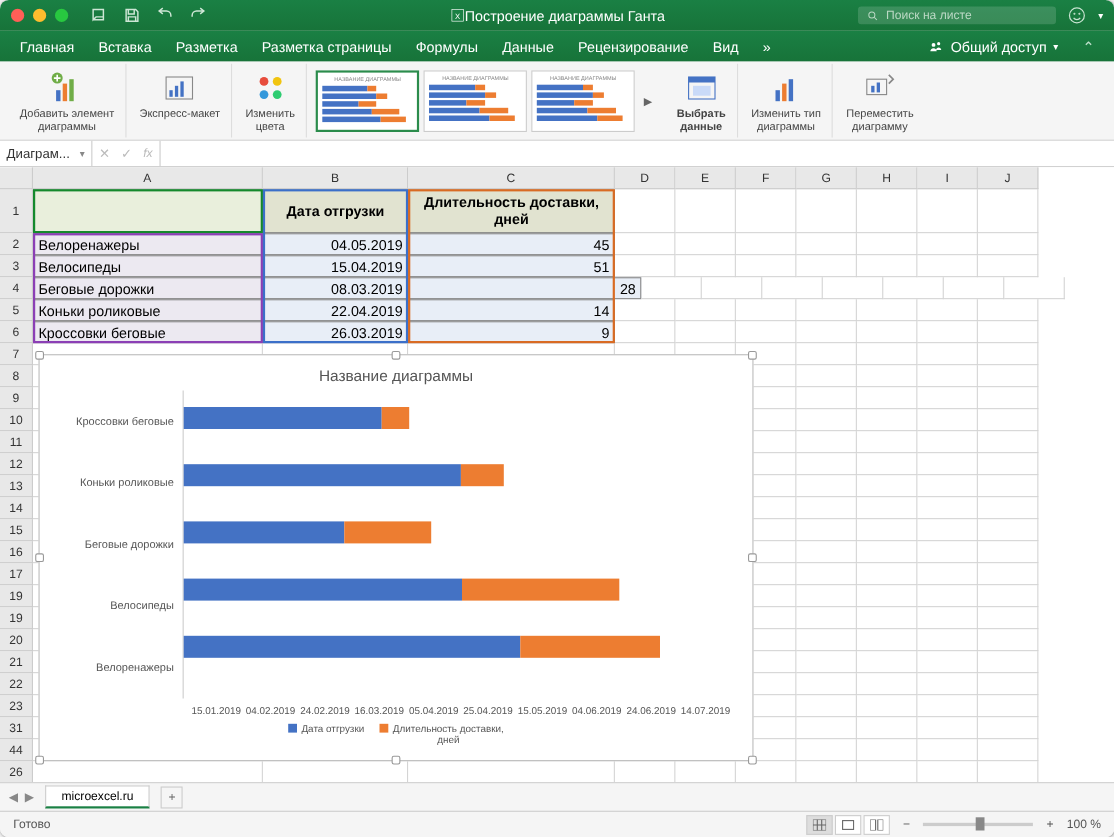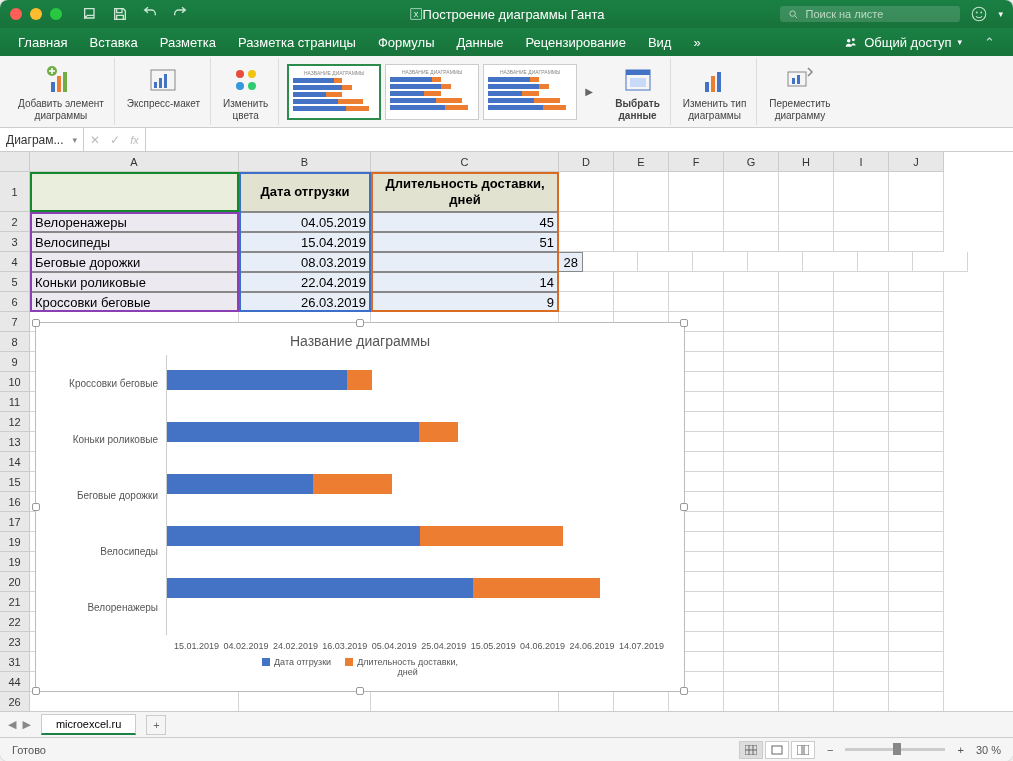--- a/index.html
+++ b/index.html
@@ -790,16 +790,16 @@
             <rect x="0" y="0" width="5" height="10" fill="none" stroke="#666"></rect>
             <rect x="7" y="0" width="5" height="10" fill="none" stroke="#666"></rect>
           </svg>
         </div>
     </div>
     <span style="cursor:pointer;">−</span>
     <div class="zoom-slider">
         <div class="zoom-thumb"></div>
       </div>
     <span style="cursor:pointer;">+</span>
-    <span>30 %</span>
+    <span>100 %</span>
   </div>
 
 </div>
 
 </body></html>

